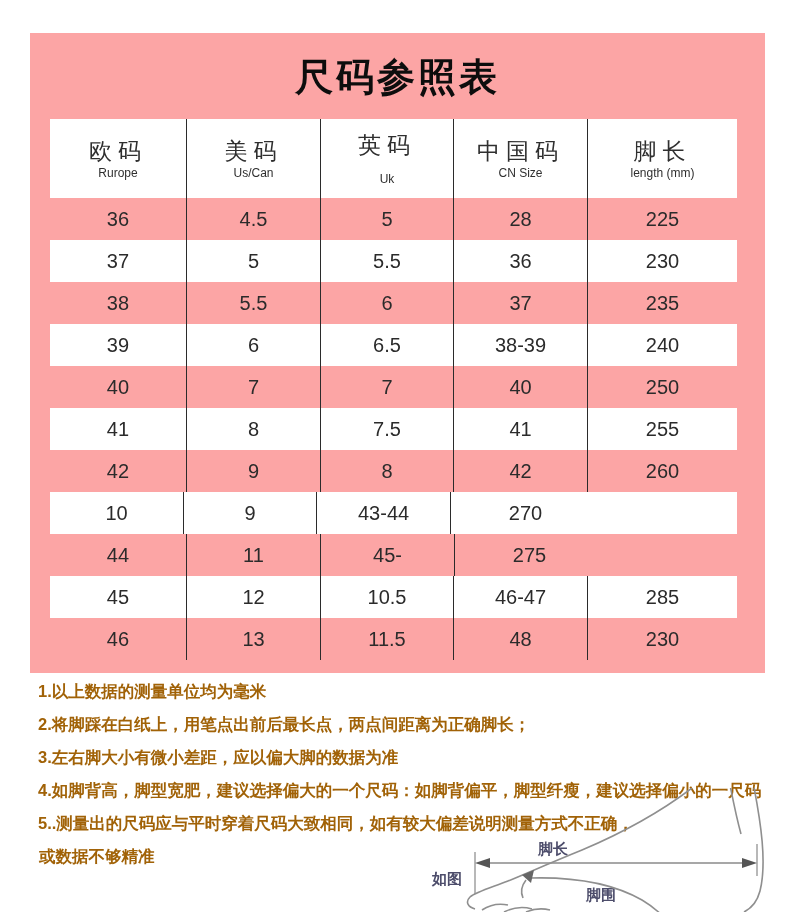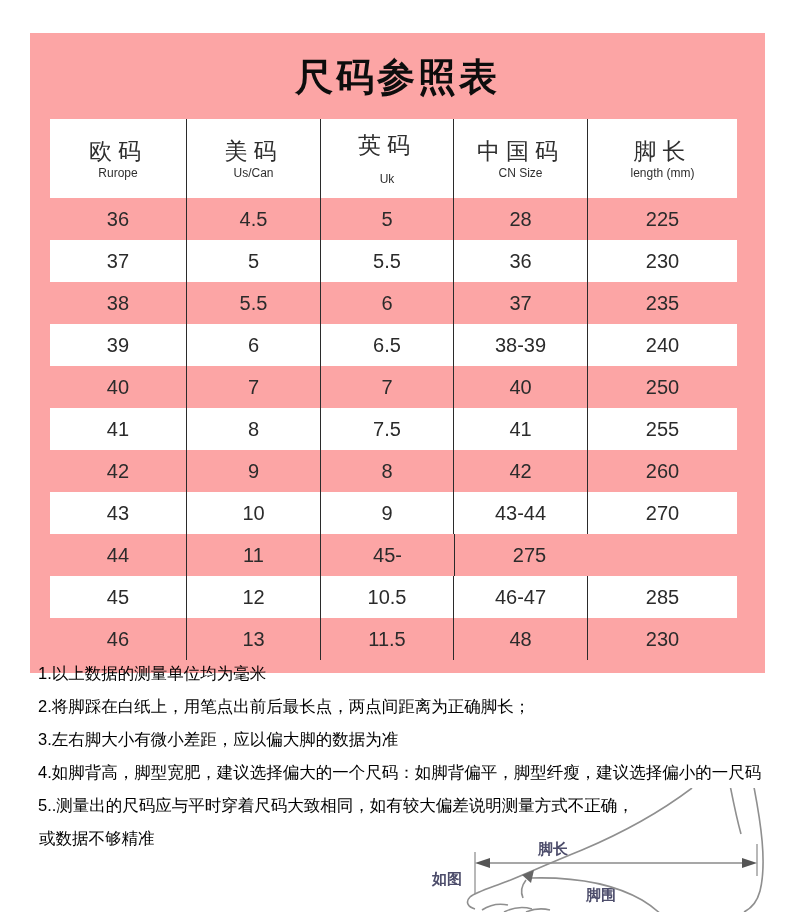--- a/index.html
+++ b/index.html
@@ -28,22 +28,22 @@
     display:flex;flex-direction:column;align-items:center;justify-content:center;
     font-size:20px;color:#2b2b2b;box-sizing:border-box;
   }
   .t-cell:not(:last-child){border-right:1px solid #2b2b2b;}
   .col0{width:19.94%;} .col1{width:19.51%;} .col2{width:19.36%;gap:12px;}
   .col3{width:19.51%;} .col4{width:21.68%;}
   .head-cell .zh{font-size:23px;letter-spacing:6px;color:#2f2f2f;line-height:26px;}
   .head-cell .en{font-size:12px;color:#2f2f2f;margin-top:2px;letter-spacing:0;}
   
   .notes{
-    position:absolute;left:38px;top:663px;width:730px;
-    color:#000000;font-size:16.5px;font-weight:400;
+    position:absolute;left:38px;top:681px;width:730px;
+    color:#a16207;font-size:16.5px;font-weight:700;
   }
   .note-line{white-space:nowrap;line-height:20px;margin-bottom:13px;}
   .note-line.indent{margin-left:1px;}
   
   .diagram{position:absolute;left:430px;top:788px;width:345px;height:124px;}
   .diagram svg{display:block;}
   .diagram text{font-family:"Liberation Sans","DejaVu Sans",sans-serif;font-size:15px;font-weight:600;fill:#4d4d6b;}
 </style>
 </head>
 <body>
@@ -119,21 +119,20 @@
         <div class="t-cell col4">255</div>
       </div>
       <div class="t-row gray">
         <div class="t-cell col0">42</div>
         <div class="t-cell col1">9</div>
         <div class="t-cell col2">8</div>
         <div class="t-cell col3">42</div>
         <div class="t-cell col4">260</div>
       </div>
       <div class="t-row">
-        <div class="t-cell col0">43</div>
         <div class="t-cell col1">10</div>
         <div class="t-cell col2">9</div>
         <div class="t-cell col3">43-44</div>
         <div class="t-cell col4">270</div>
       </div>
       <div class="t-row gray">
         <div class="t-cell col0">44</div>
         <div class="t-cell col1">11</div>
         <div class="t-cell col3">45-</div>
         <div class="t-cell col4">275</div>

